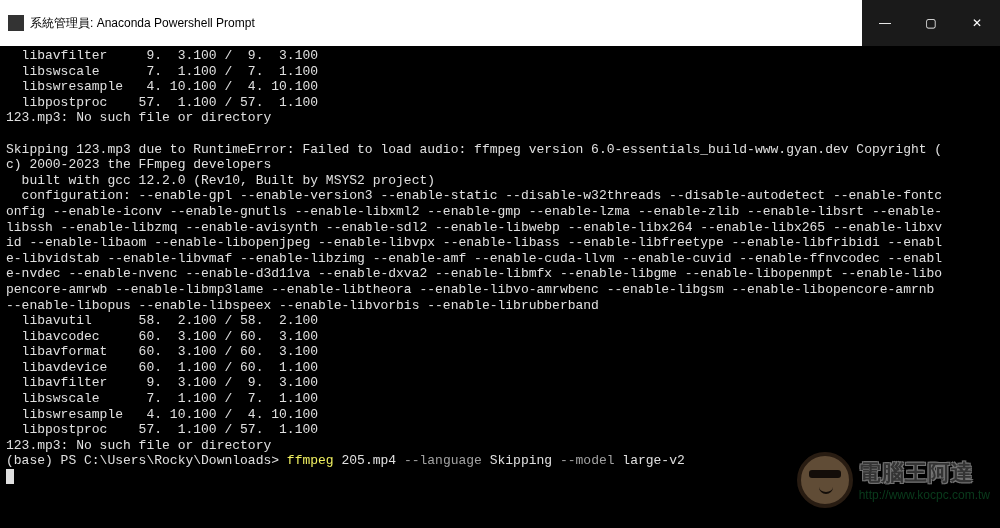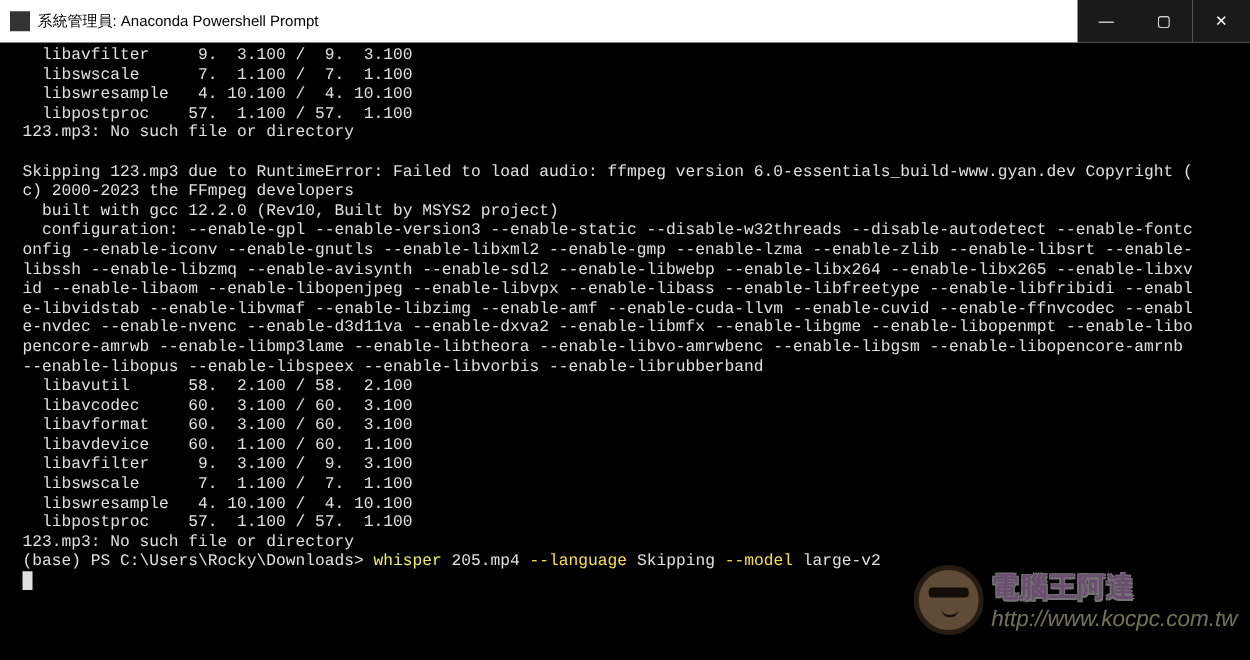--- a/index.html
+++ b/index.html
@@ -11,21 +11,21 @@
       background: #000;
       font-family: Consolas, 'Courier New', monospace;
       font-size: 13px;
       color: #fff;
       width: 1000px;
       height: 528px;
       overflow: hidden;
       position: relative;
     }
     .titlebar {
-      height: 34px;
+      height: 46px;
       background: #fff;
       display: flex;
       align-items: center;
       padding: 0 8px;
       color: #000;
       font-family: 'Segoe UI', Tahoma, sans-serif;
       font-size: 12px;
     }
     .titlebar-icon {
       width: 16px;
@@ -45,33 +45,33 @@
       width: 46px;
       height: 100%;
       display: flex;
       align-items: center;
       justify-content: center;
       background: #1a1a1a;
       color: #fff;
       font-family: Arial, sans-serif;
     }
     .terminal {
-      padding: 2px 18px;
+      padding: 2px 6px;
       white-space: pre;
       line-height: 1.2;
       color: #e0e0e0;
     }
     .prompt-line {
       display: inline;
     }
     .cmd-yellow {
       color: #f0f060;
     }
     .cmd-gray {
-      color: #fde047;
+      color: #a3a3a3;
     }
     .cursor {
       display: inline-block;
       width: 8px;
       height: 15px;
       background: #e0e0e0;
       vertical-align: text-bottom;
     }
     .watermark {
       position: absolute;
@@ -112,29 +112,28 @@
       border-bottom: 2px solid #2a1e14;
       border-radius: 0 0 8px 8px;
     }
     .watermark-text {
       display: flex;
       flex-direction: column;
     }
     .watermark-title {
       font-size: 22px;
       font-weight: bold;
-      color: #f0abfc;
+      color: #737373;
       text-shadow: 1px 1px 0 #fff, -1px -1px 0 #fff, 1px -1px 0 #fff, -1px 1px 0 #fff;
       letter-spacing: 1px;
     }
     .watermark-url {
-      font-size: 18px;
-      color: #fef9c3;
+      font-size: 12px;
+      color: #15803d;
       text-shadow: 1px 1px 2px #000;
-      font-style: italic;
     }
   </style>
 </head>
 <body>
 
 <div class="titlebar">
   <div class="titlebar-icon"></div>
   <div class="titlebar-text">系統管理員: Anaconda Powershell Prompt</div>
   <div class="titlebar-controls">
     <div class="titlebar-btn">—</div>
@@ -162,21 +161,21 @@
 --enable-libopus --enable-libspeex --enable-libvorbis --enable-librubberband
   libavutil      58.  2.100 / 58.  2.100
   libavcodec     60.  3.100 / 60.  3.100
   libavformat    60.  3.100 / 60.  3.100
   libavdevice    60.  1.100 / 60.  1.100
   libavfilter     9.  3.100 /  9.  3.100
   libswscale      7.  1.100 /  7.  1.100
   libswresample   4. 10.100 /  4. 10.100
   libpostproc    57.  1.100 / 57.  1.100
 123.mp3: No such file or directory
-</div><span class="prompt-line"><span>(base) PS C:\Users\Rocky\Downloads&gt; </span><span class="cmd-yellow">whisper</span><span> 205.mp4 </span><span class="cmd-gray">--language</span><span> Skipping </span><span class="cmd-gray">--model</span><span> large-v2</span></span>
+</div><span class="prompt-line"><span>(base) PS C:\Users\Rocky\Downloads&gt; </span><span class="cmd-yellow">ffmpeg</span><span> 205.mp4 </span><span class="cmd-gray">--language</span><span> Skipping </span><span class="cmd-gray">--model</span><span> large-v2</span></span>
 <span class="cursor"></span></div>
 
 <div class="watermark">
   <div class="watermark-face"></div>
   <div class="watermark-text">
     <div class="watermark-title">電腦王阿達</div>
     <div class="watermark-url">http://www.kocpc.com.tw</div>
   </div>
 </div>
 

